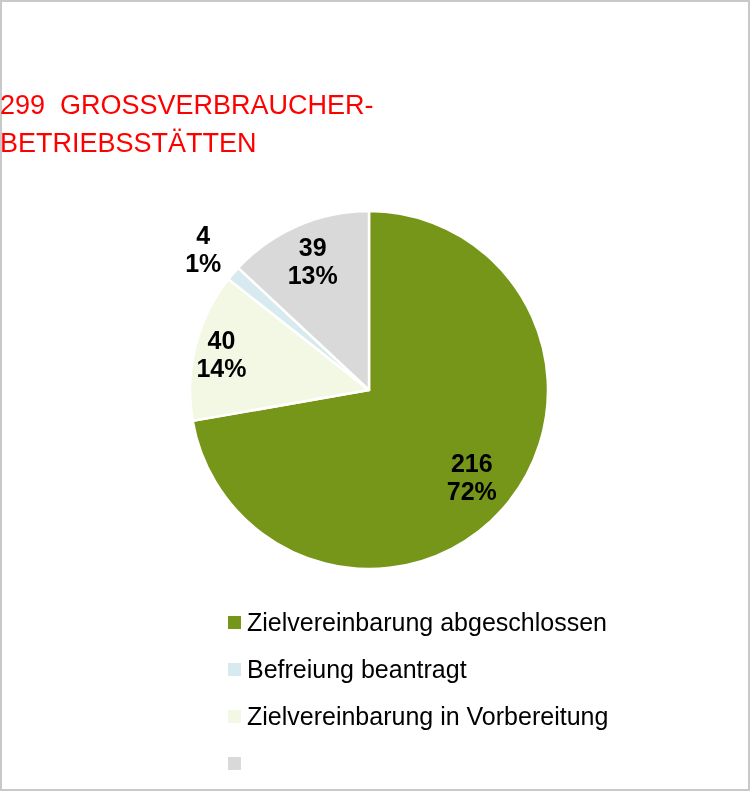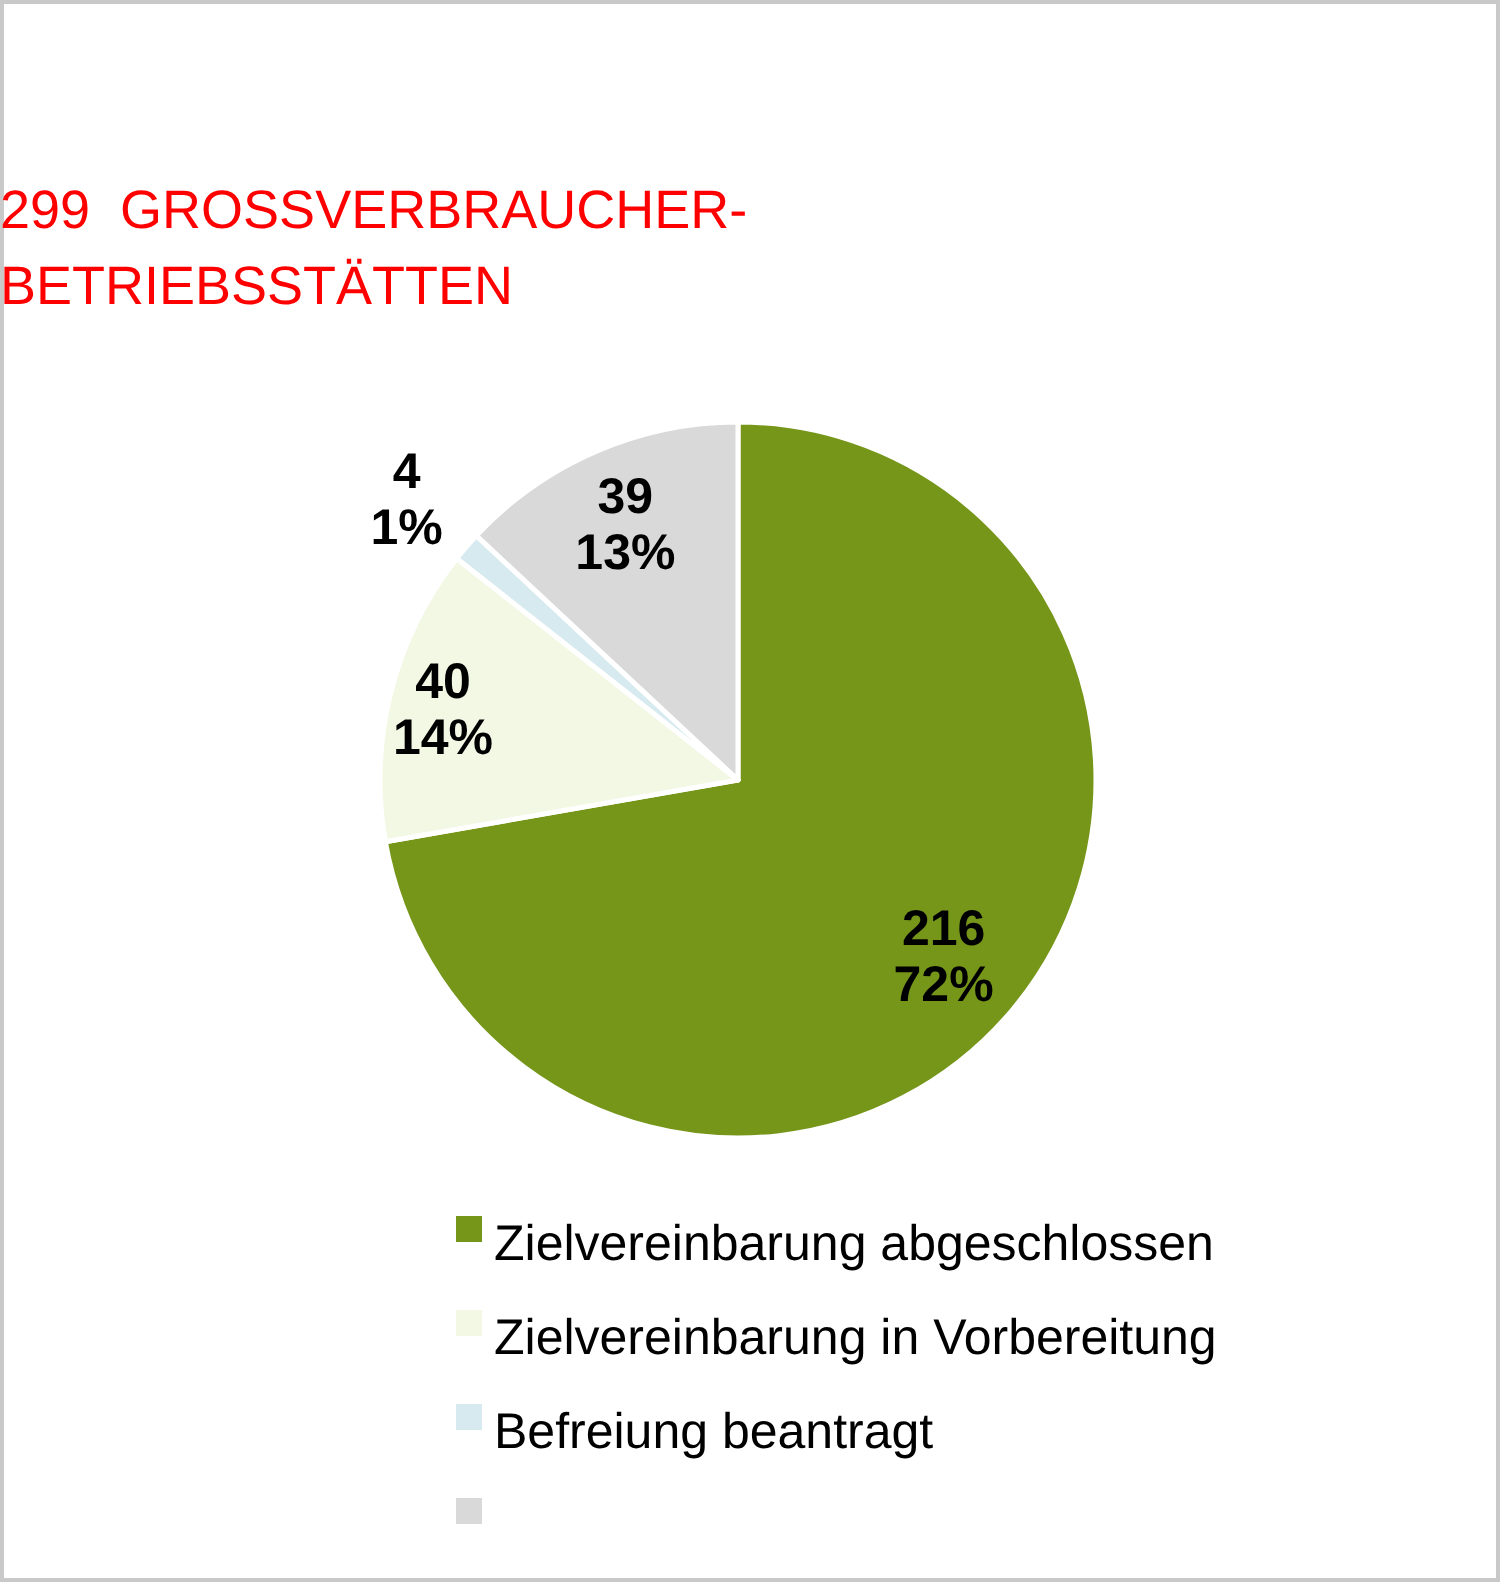--- a/index.html
+++ b/index.html
@@ -33,20 +33,21 @@
   }
   .legend {
     position: absolute;
     left: 188px; top: 608px;
     display: flex;
     flex-direction: column;
     gap: 18px;
   }
   .legend-row {
     display: flex;
+    align-items: center;
     height: 29px;
     padding-left: 40px;
   }
   .legend-swatch {
     width: 13px; height: 13px;
     margin-right: 6px;
     flex: none;
   }
   .legend-label {
     font-size: 25px;
@@ -72,23 +73,23 @@
     <path d="M 369 390 L 238.18 267.82 A 179 179 0 0 1 369.00 211.00 Z" fill="#d9d9d9" stroke="#ffffff" stroke-width="2.5" stroke-linejoin="round"></path>
     <text class="slice-label" text-anchor="middle" fill="#000000"><tspan x="312.7" y="256.3">39</tspan><tspan x="312.7" y="284.3">13%</tspan></text>
   </svg>
 
 <div class="legend">
     <div class="legend-row">
       <span class="legend-swatch" style="background: rgb(118, 150, 26);"></span>
       <span class="legend-label">Zielvereinbarung abgeschlossen</span>
     </div>
     <div class="legend-row">
+      <span class="legend-swatch" style="background: rgb(215, 234, 239);"></span>
+      <span class="legend-label">Befreiung beantragt</span>
+    </div>
+    <div class="legend-row">
       <span class="legend-swatch" style="background: rgb(243, 248, 229);"></span>
       <span class="legend-label">Zielvereinbarung in Vorbereitung</span>
-    </div>
-    <div class="legend-row">
-      <span class="legend-swatch" style="background: rgb(215, 234, 239);"></span>
-      <span class="legend-label">Befreiung beantragt</span>
     </div>
     <div class="legend-row">
       <span class="legend-swatch" style="background: rgb(217, 217, 217);"></span>
     </div>
   </div>
 
 </body></html>

